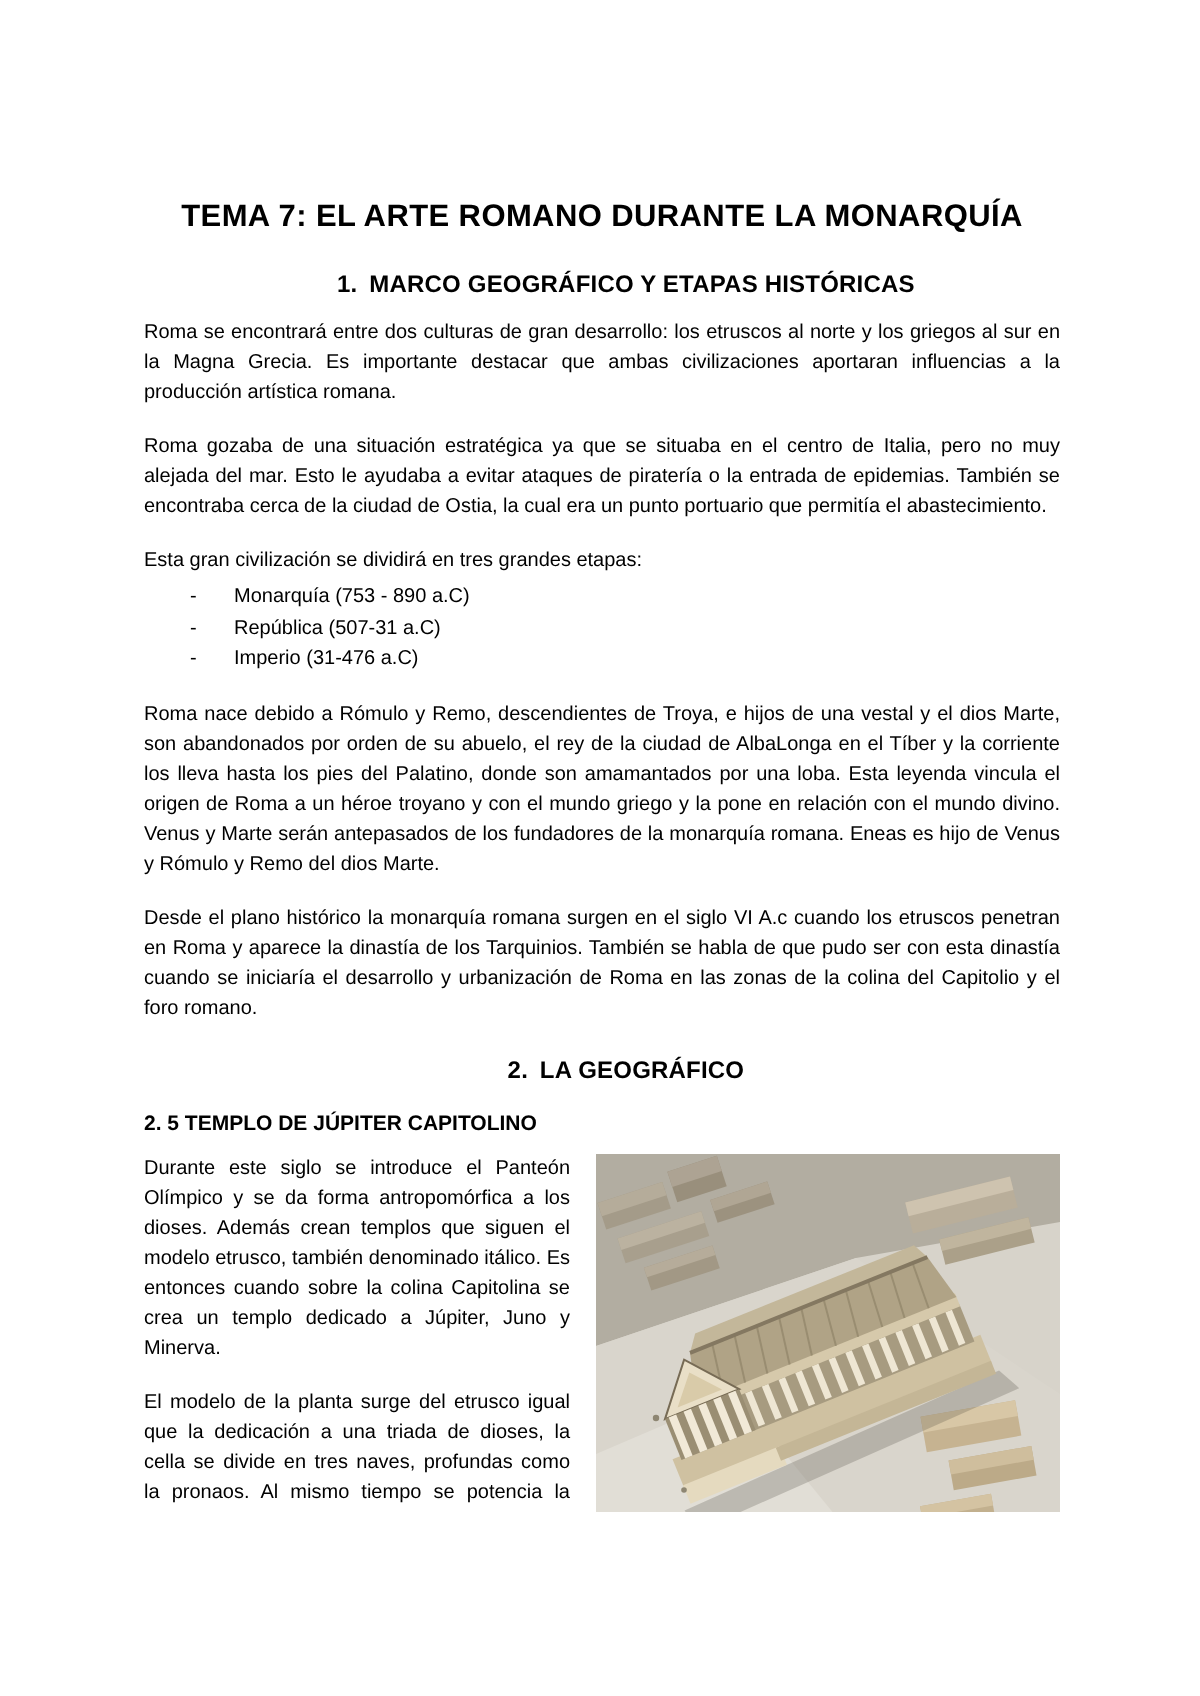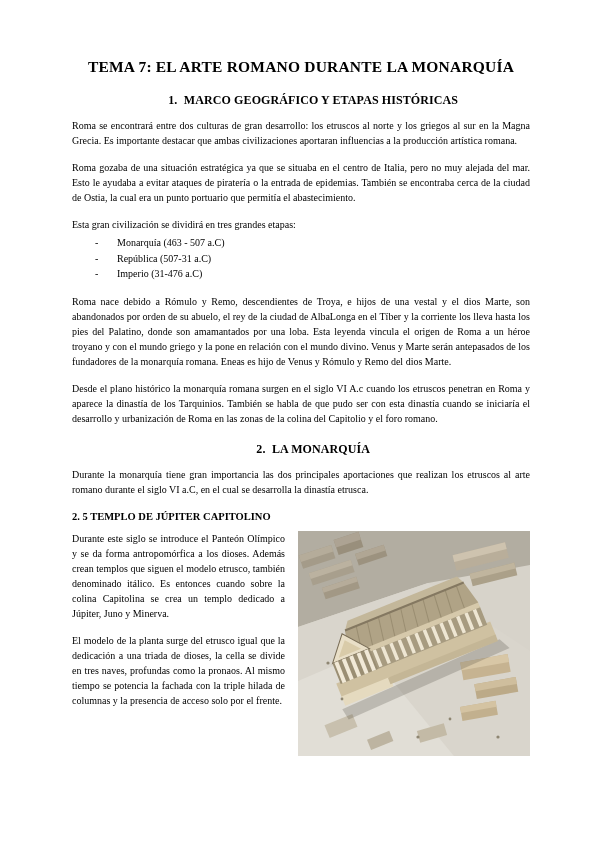--- a/index.html
+++ b/index.html
@@ -3,22 +3,22 @@
 <meta charset="utf-8">
 <style>
   * { margin: 0; padding: 0; box-sizing: border-box; }
   html, body { background: #ffffff; }
   .page {
     position: relative;
     width: 600px;
     height: 756px;
     background: #ffffff;
     color: #000000;
-    font-family: Liberation Serif, serif;
-    padding: 52px 70px 0 72px;
+    font-family: Liberation Sans, sans-serif;
+    padding: 94px 70px 0 72px;
     overflow: hidden;
   }
   .title {
     font-size: 15.5px;
     font-weight: bold;
     text-align: center;
     line-height: 29px;
     letter-spacing: 0.2px;
     margin-bottom: 12px;
   }
@@ -73,41 +73,40 @@
 
   <p class="body">Roma se encontrará entre dos culturas de gran desarrollo: los etruscos al norte y los griegos al sur en la Magna Grecia. Es importante destacar que ambas civilizaciones aportaran influencias a la producción artística romana.</p>
 
   <p class="body">Roma gozaba de una situación estratégica ya que se situaba en el centro de Italia, pero no muy alejada del mar. Esto le ayudaba a evitar ataques de piratería o la entrada de epidemias. También se encontraba cerca de la ciudad de Ostia, la cual era un punto portuario que permitía el abastecimiento.</p>
 
   <p class="body" style="margin-bottom:3px;">Esta gran civilización se dividirá en tres grandes etapas:</p>
 
   <ul class="stages">
     <li class="stage">
       <span class="dash">-</span>
-      <span>Monarquía (463 - 507 a.C)</span>
+      <span>Monarquía (753 - 890 a.C)</span>
     </li>
     <li class="stage">
       <span class="dash">-</span>
       <span>República (507-31 a.C)</span>
     </li>
     <li class="stage">
       <span class="dash">-</span>
       <span>Imperio (31-476 a.C)</span>
     </li>
   </ul>
 
   <p class="body">Roma nace debido a Rómulo y Remo, descendientes de Troya, e hijos de una vestal y el dios Marte, son abandonados por orden de su abuelo, el rey de la ciudad de AlbaLonga en el Tíber y la corriente los lleva hasta los pies del Palatino, donde son amamantados por una loba. Esta leyenda vincula el origen de Roma a un héroe troyano y con el mundo griego y la pone en relación con el mundo divino. Venus y Marte serán antepasados de los fundadores de la monarquía romana. Eneas es hijo de Venus y Rómulo y Remo del dios Marte.</p>
 
   <p class="body">Desde el plano histórico la monarquía romana surgen en el siglo VI A.c cuando los etruscos penetran en Roma y aparece la dinastía de los Tarquinios. También se habla de que pudo ser con esta dinastía cuando se iniciaría el desarrollo y urbanización de Roma en las zonas de la colina del Capitolio y el foro romano.</p>
 
   <h2 class="h2 second">
-    <span class="num">2.</span><span>LA MONARQUÍA</span>
+    <span class="num">2.</span><span>LA GEOGRÁFICO</span>
   </h2>
 
-  <p class="body">Durante la monarquía tiene gran importancia las dos principales aportaciones que realizan los etruscos al arte romano durante el siglo VI a.C, en el cual se desarrolla la dinastía etrusca.</p>
 
   <h3 class="h3">2. 5 TEMPLO DE JÚPITER CAPITOLINO</h3>
 
   <div class="section21">
 
     <div class="figure">
 
       <svg viewBox="0 0 232 230" preserveAspectRatio="none">
         <rect width="232" height="230" fill="#d7d3ca"></rect>
         <polygon points="0,0 232,0 232,34 130,52 0,96" fill="#b2ada1"></polygon>

